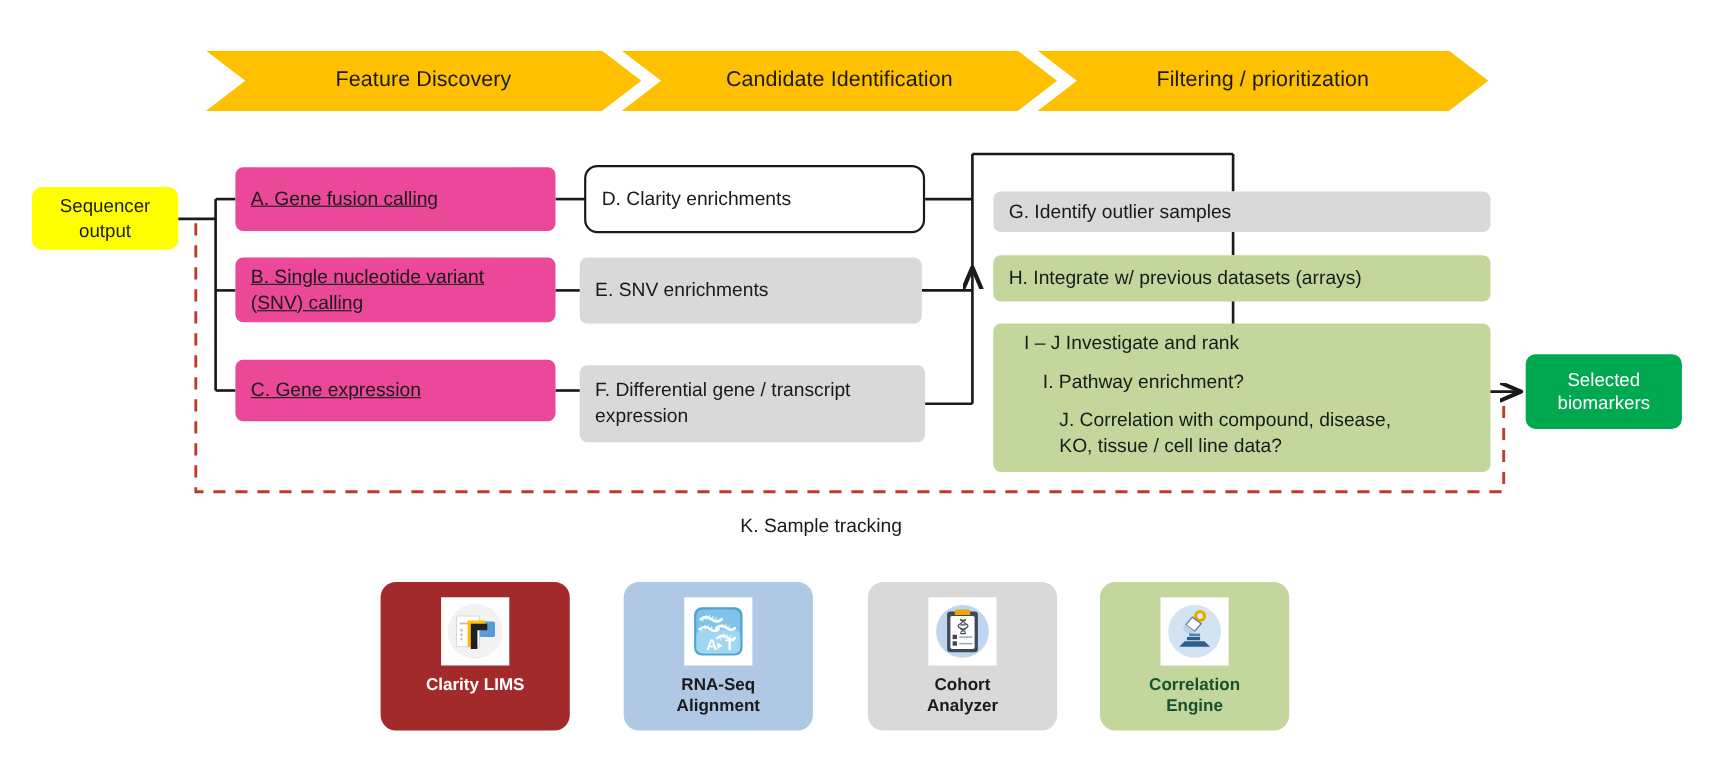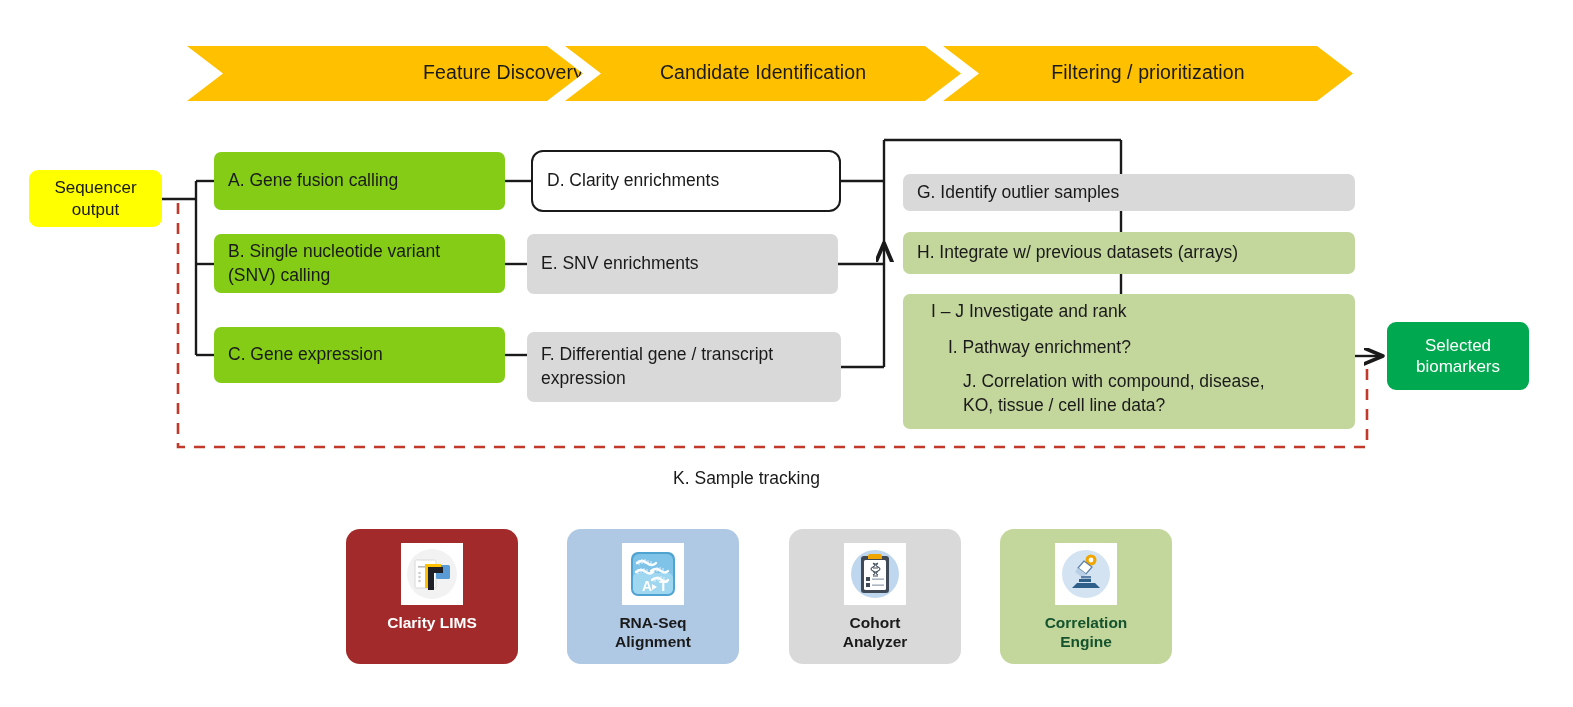--- a/index.html
+++ b/index.html
@@ -52,21 +52,21 @@
     box-sizing: border-box;
     border-radius: 7px;
     display: flex;
     align-items: center;
     font-size: 17.5px;
     line-height: 1.35;
     color: #1a1a1a;
   }
   .box .txt { display: block; padding: 0 14px; }
 
-  .box-blue  { background: #84cc16; }
+  .box-blue  { background: #ec4899; text-decoration: underline; }
   .box-grey  { background: #D9D9D9; }
   .box-green { background: #C3D69B; }
   .box-white {
     background: #ffffff;
     border: 2.2px solid #1a1a1a;
     border-radius: 12px;
   }
 
   #seq-output {
     position: absolute;
@@ -141,21 +141,21 @@
     overflow: hidden;
   }
   .tile-icon svg { display: block; }
 </style>
 </head>
 <body>
 
 <div id="canvas">
 
   <div id="phase-banner">
-    <div class="phase-seg" style="left:0px; width:396px; clip-path: polygon(0 0, 360px 0, 396px 50%, 360px 100%, 0 100%, 36px 50%); justify-content: flex-end;">
+    <div class="phase-seg" style="left:0px; width:396px; clip-path: polygon(0 0, 360px 0, 396px 50%, 360px 100%, 0 100%, 36px 50%);">
       <span class="phase-label">Feature Discovery</span>
     </div>
     <div class="phase-seg" style="left:378px; width:396px; clip-path: polygon(0 0, 360px 0, 396px 50%, 360px 100%, 0 100%, 36px 50%);">
       <span class="phase-label">Candidate Identification</span>
     </div>
     <div class="phase-seg" style="left:756px; width:410px; clip-path: polygon(0 0, 374px 0, 410px 50%, 374px 100%, 0 100%, 36px 50%);">
       <span class="phase-label">Filtering / prioritization</span>
     </div>
   </div>
 

